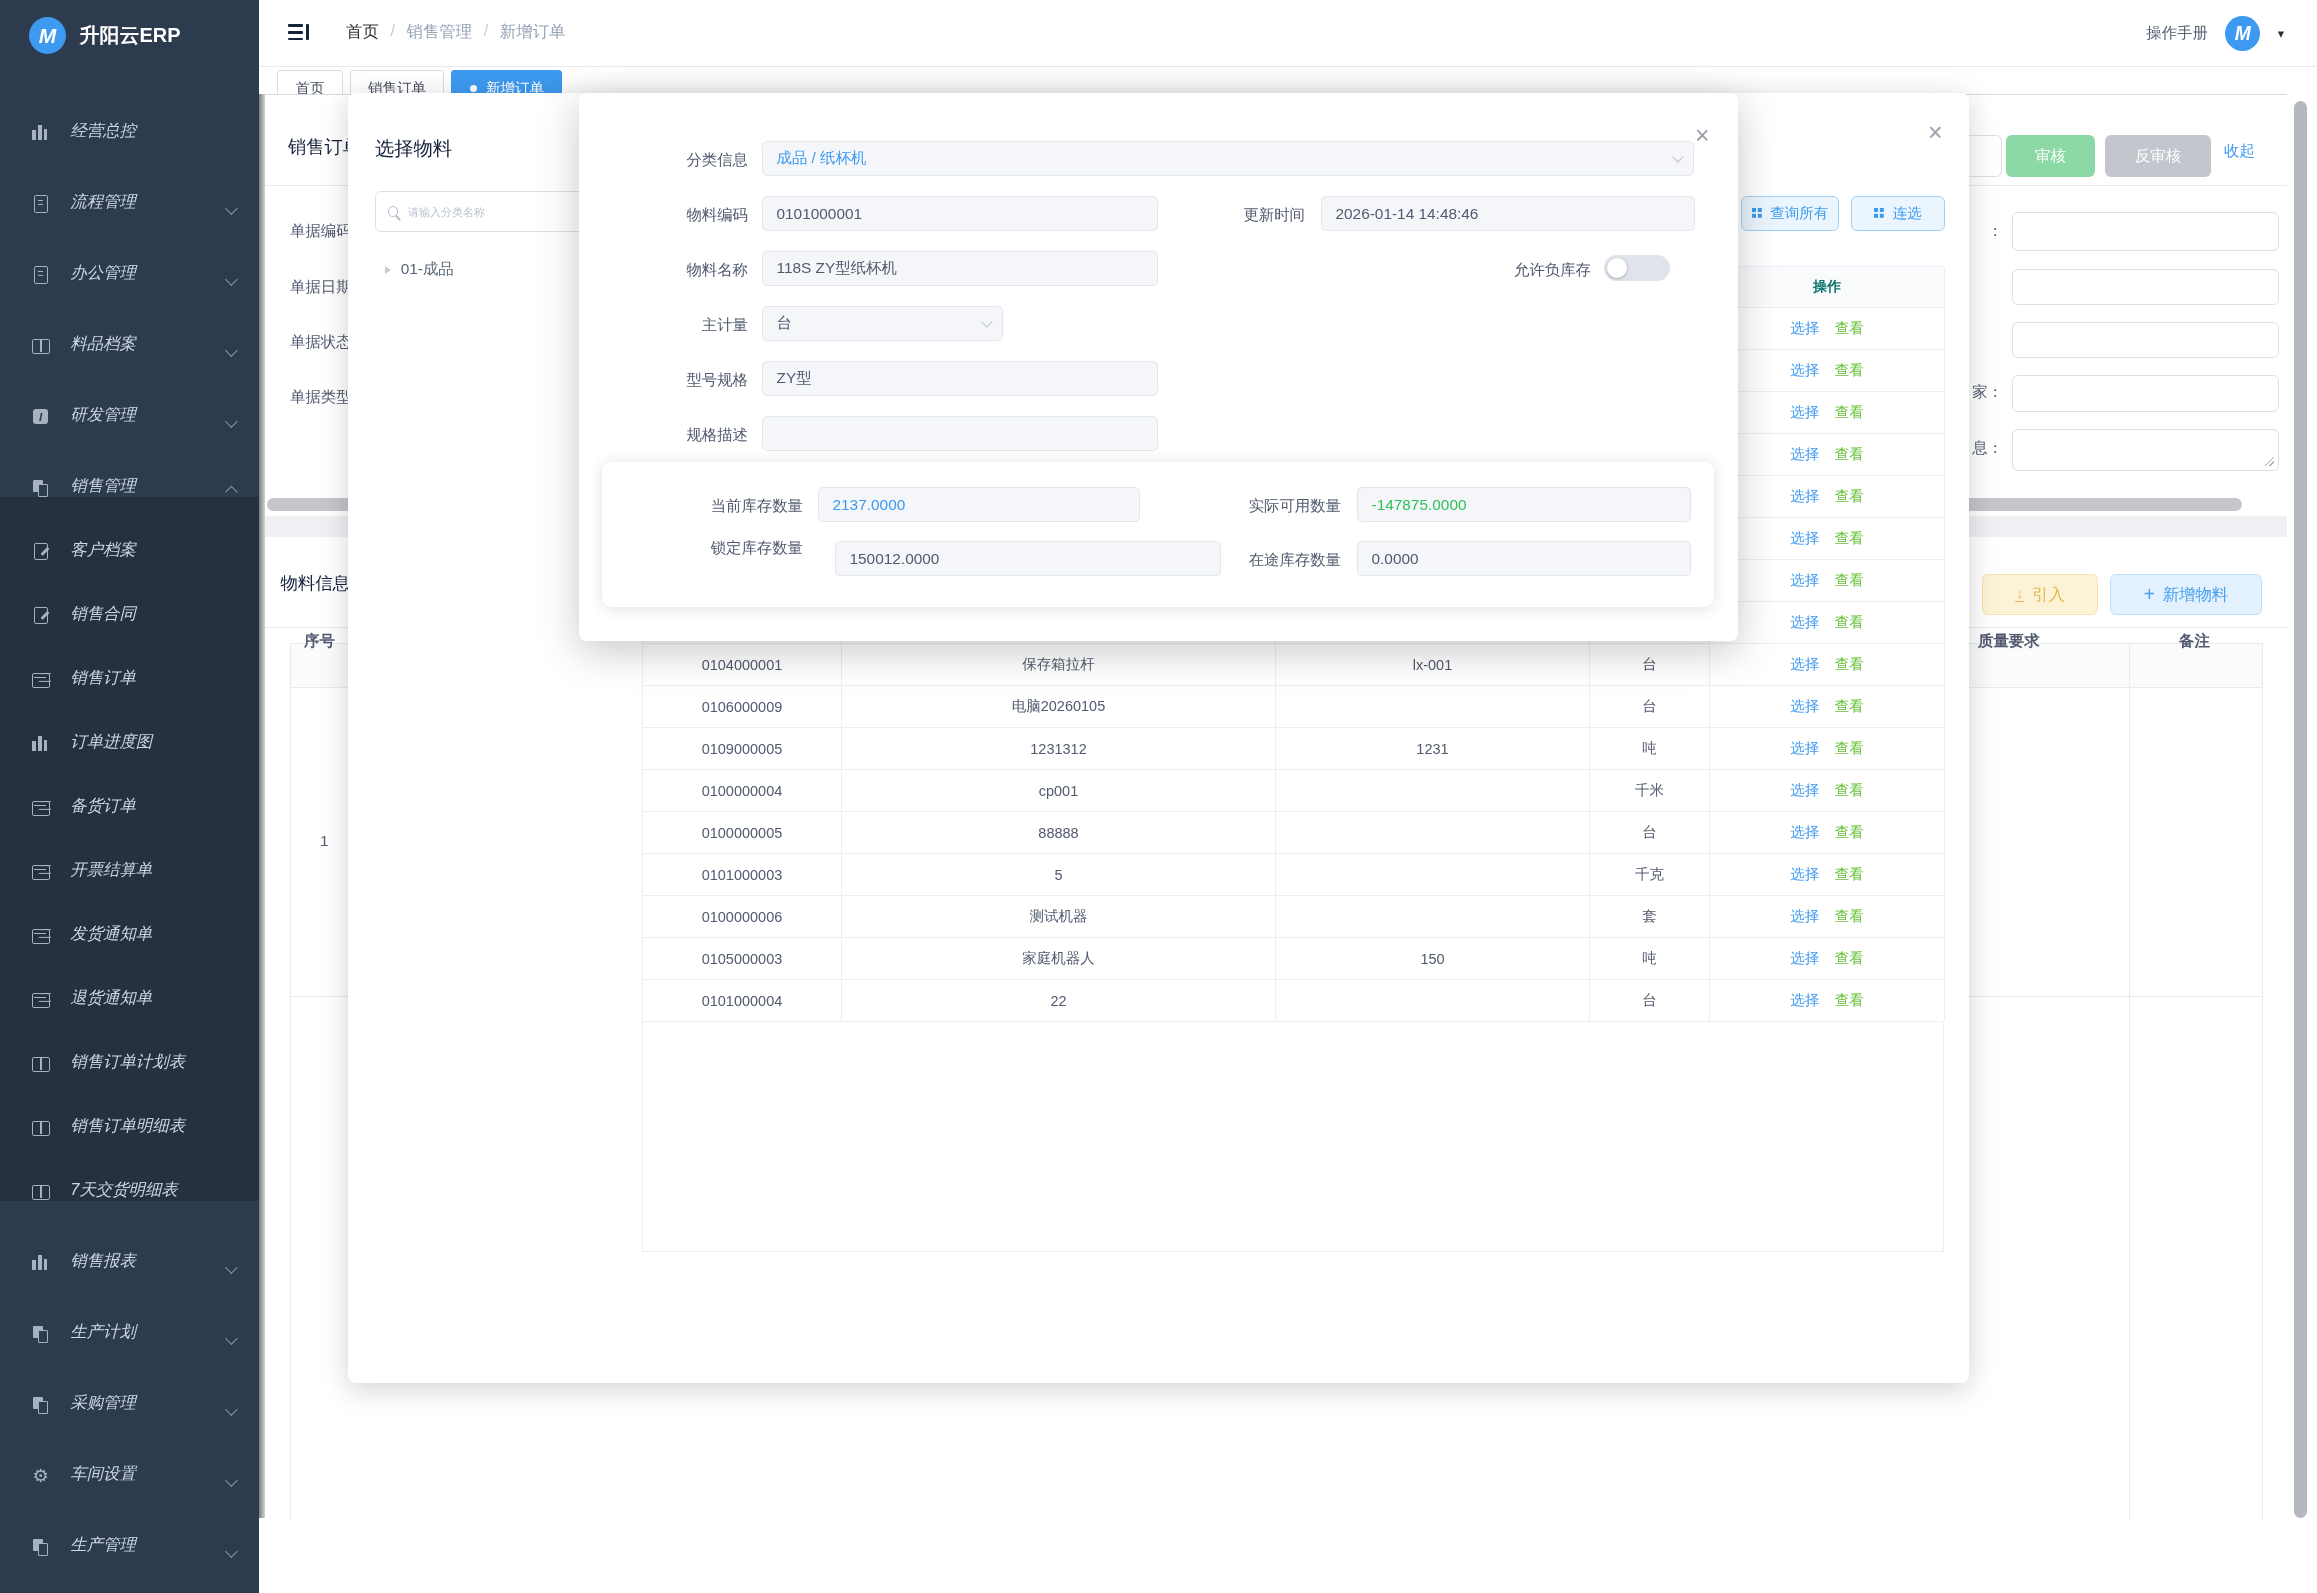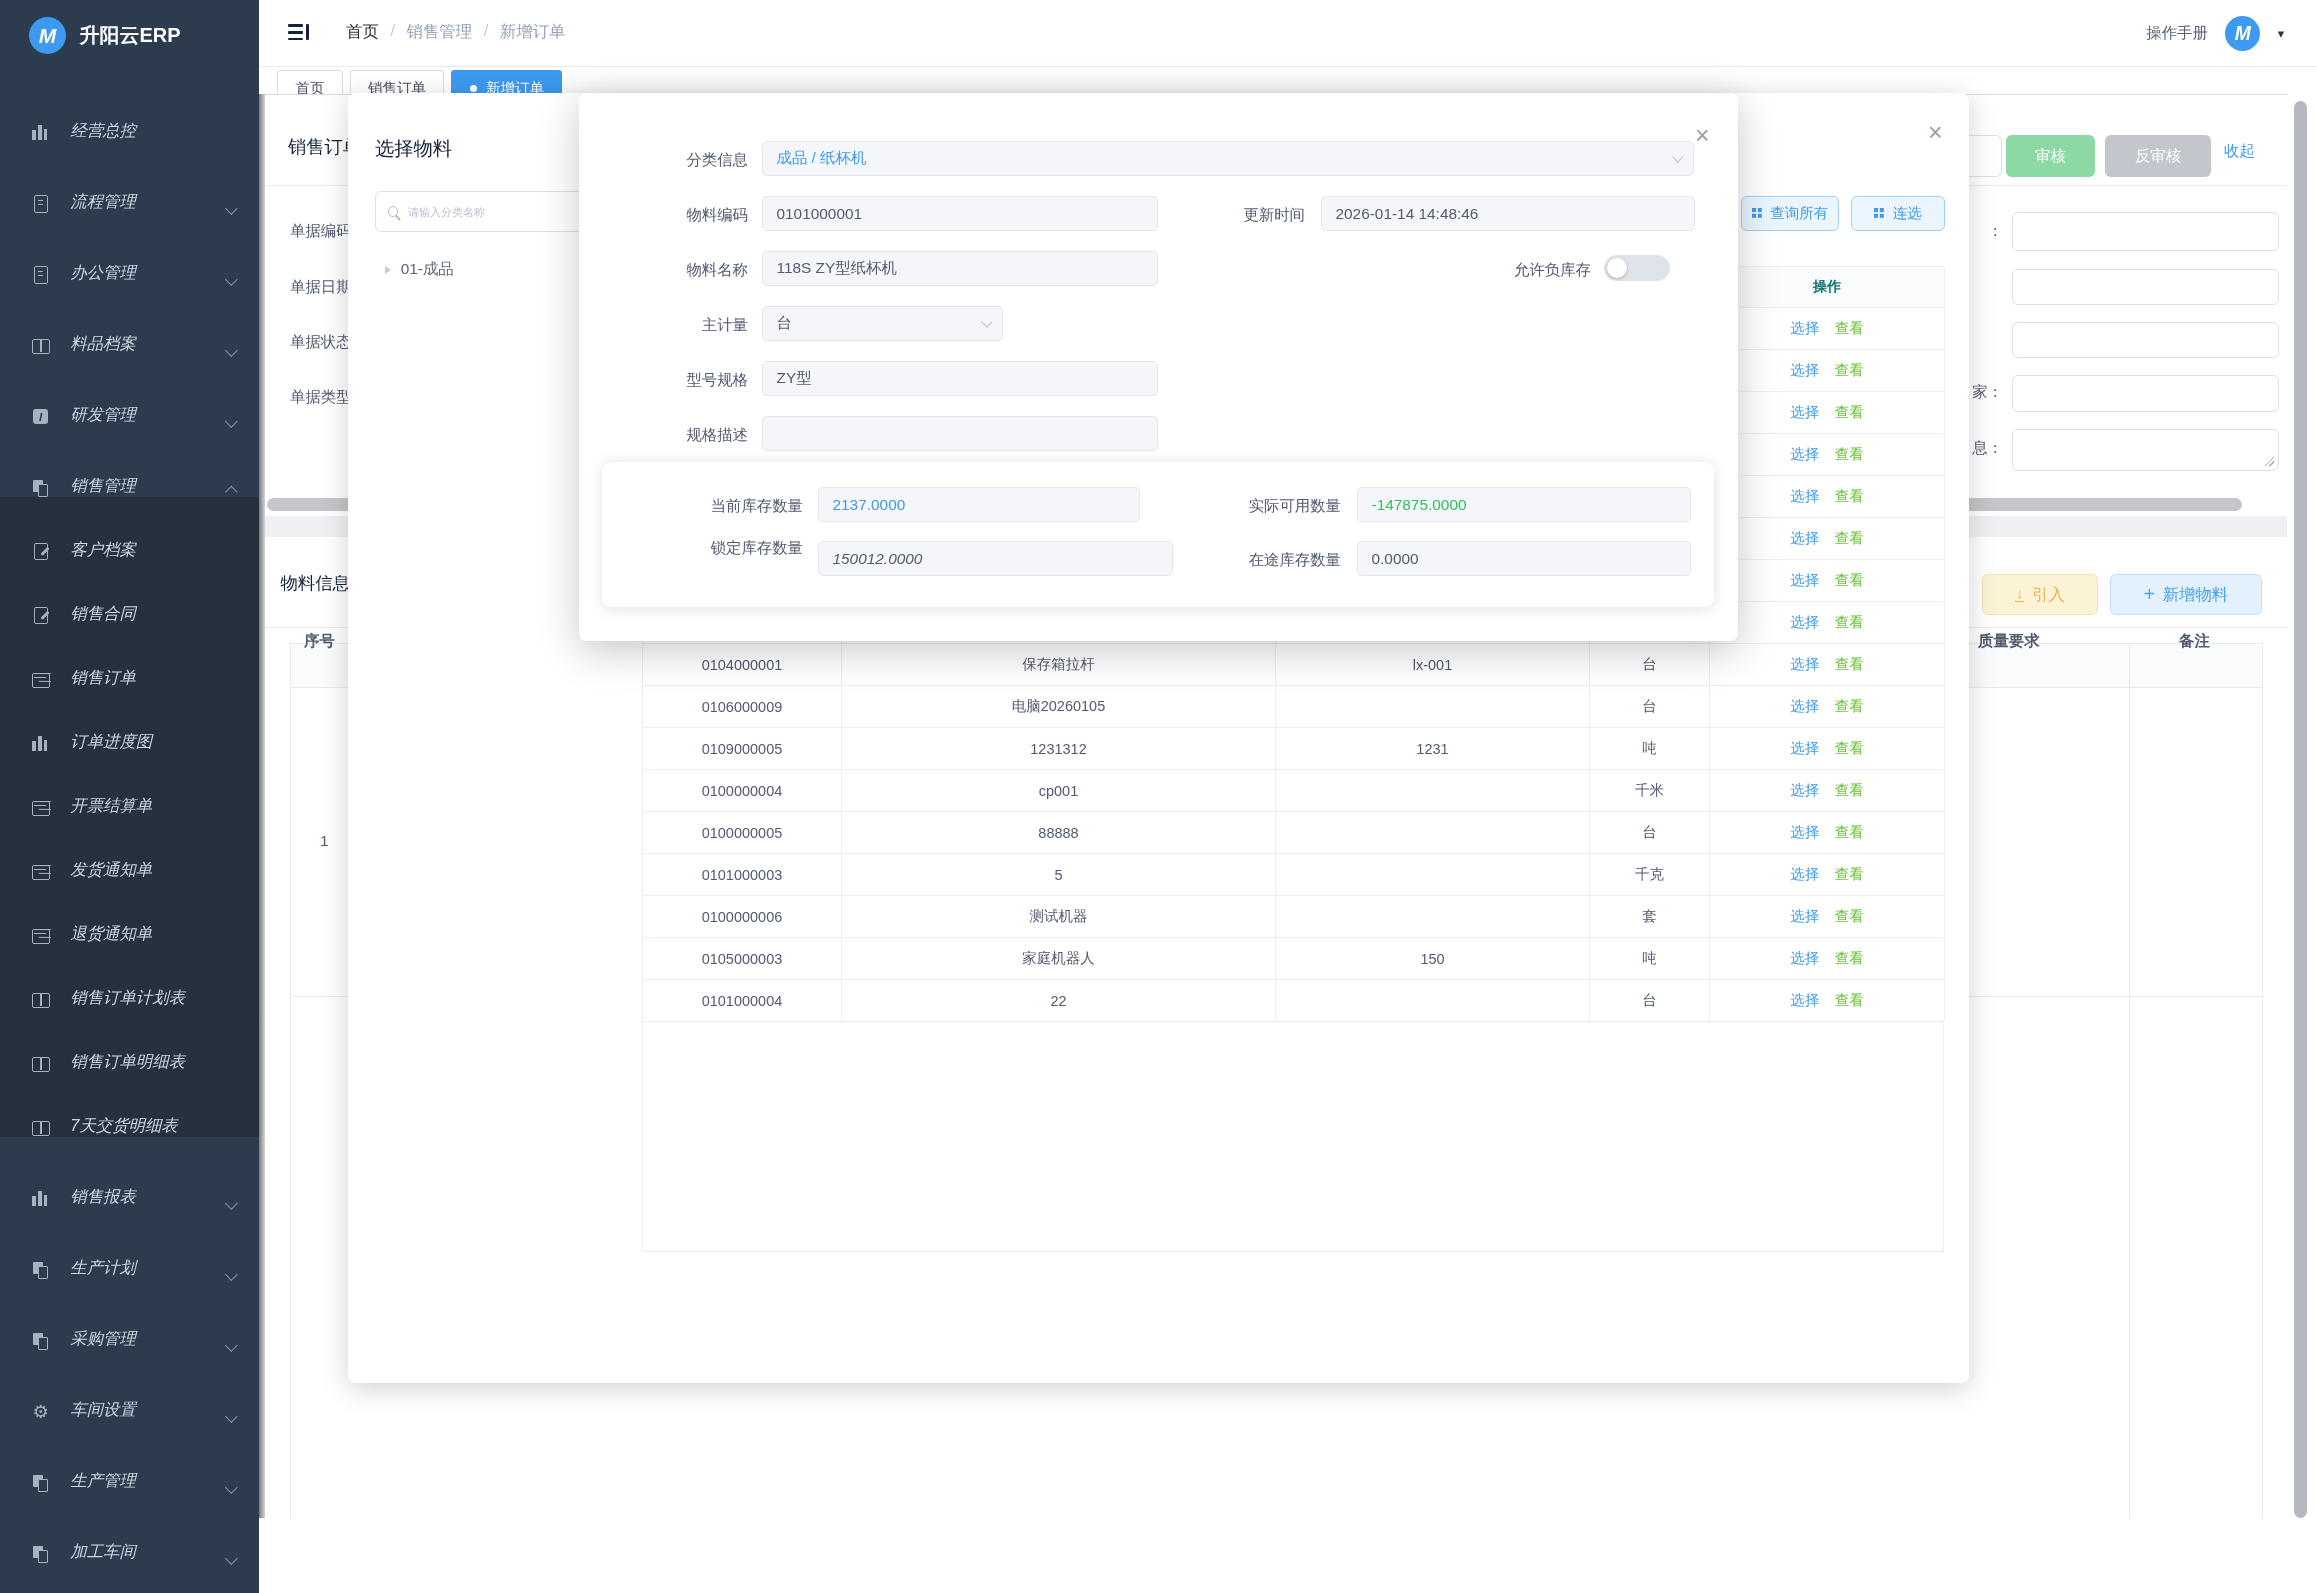--- a/index.html
+++ b/index.html
@@ -178,20 +178,24 @@
     <div class="mi smi">
         <span class="ico i-bars">
           <i></i>
           <i></i>
           <i></i>
         </span>
         <span class="lbl">订单进度图</span>
       </div>
     <div class="mi smi">
         <span class="ico i-table"></span>
+        <span class="lbl">备货订单</span>
+      </div>
+    <div class="mi smi">
+        <span class="ico i-table"></span>
         <span class="lbl">开票结算单</span>
       </div>
     <div class="mi smi">
         <span class="ico i-table"></span>
         <span class="lbl">发货通知单</span>
       </div>
     <div class="mi smi">
         <span class="ico i-table"></span>
         <span class="lbl">退货通知单</span>
       </div>
@@ -577,21 +581,21 @@
     <div class="inv-card">
       <div class="dlabel" style="left:37px; top:34px; width:164px;">当前库存数量</div>
       <div class="dfield" style="left:216px; top:25px; width:322px;">
           <span class="blue">2137.0000</span>
         </div>
       <div class="dlabel" style="left:575px; top:34px; width:164px;">实际可用数量</div>
       <div class="dfield" style="left:755px; top:25px; width:334px;">
           <span class="green">-147875.0000</span>
         </div>
       <div class="dlabel" style="left:37px; top:76px; width:164px;">锁定库存数量</div>
-      <div class="dfield" style="left:216px; top:79px; width:355px;font-style:italic;">
+      <div class="dfield" style="left:233px; top:79px; width:386px;">
           <span>150012.0000</span>
         </div>
       <div class="dlabel" style="left:575px; top:88px; width:164px;">在途库存数量</div>
       <div class="dfield" style="left:755px; top:79px; width:334px;">
           <span>0.0000</span>
         </div>
     </div>
   </div>
 
 </div>

